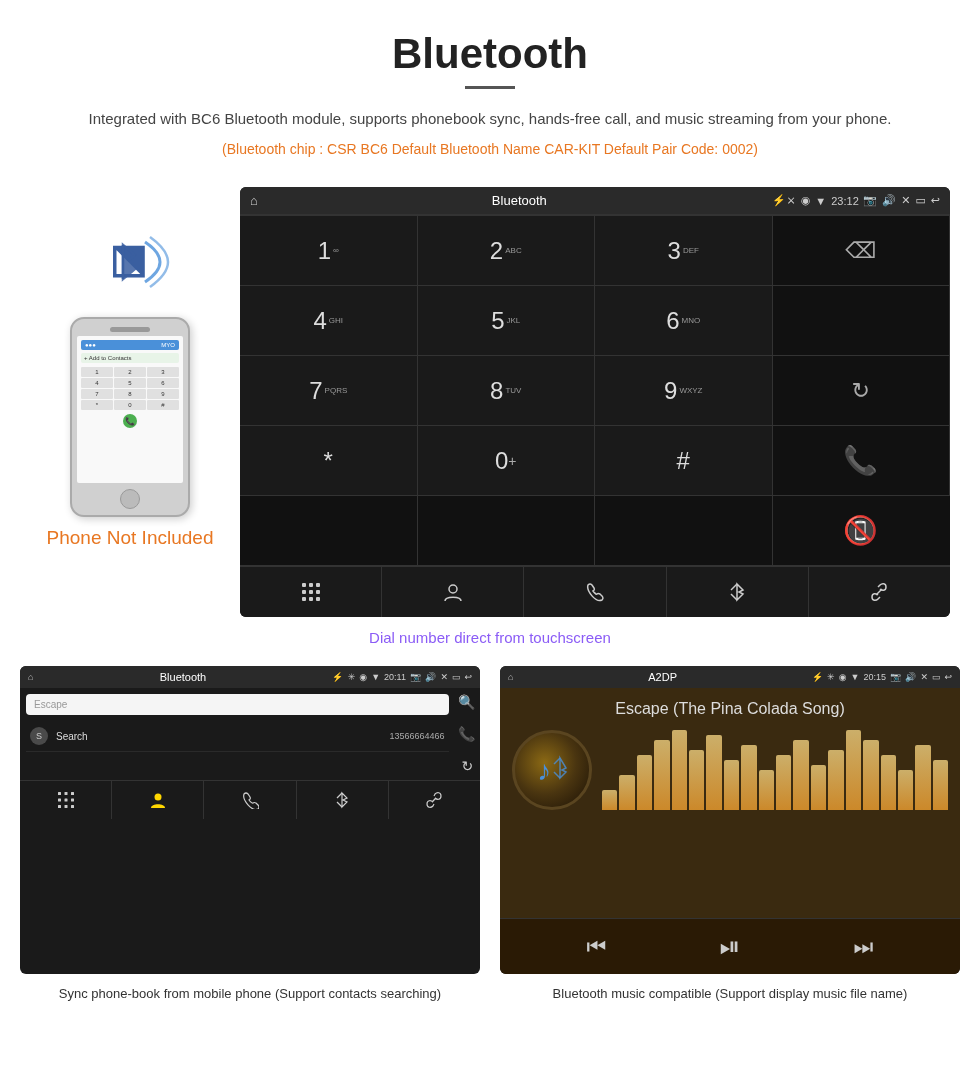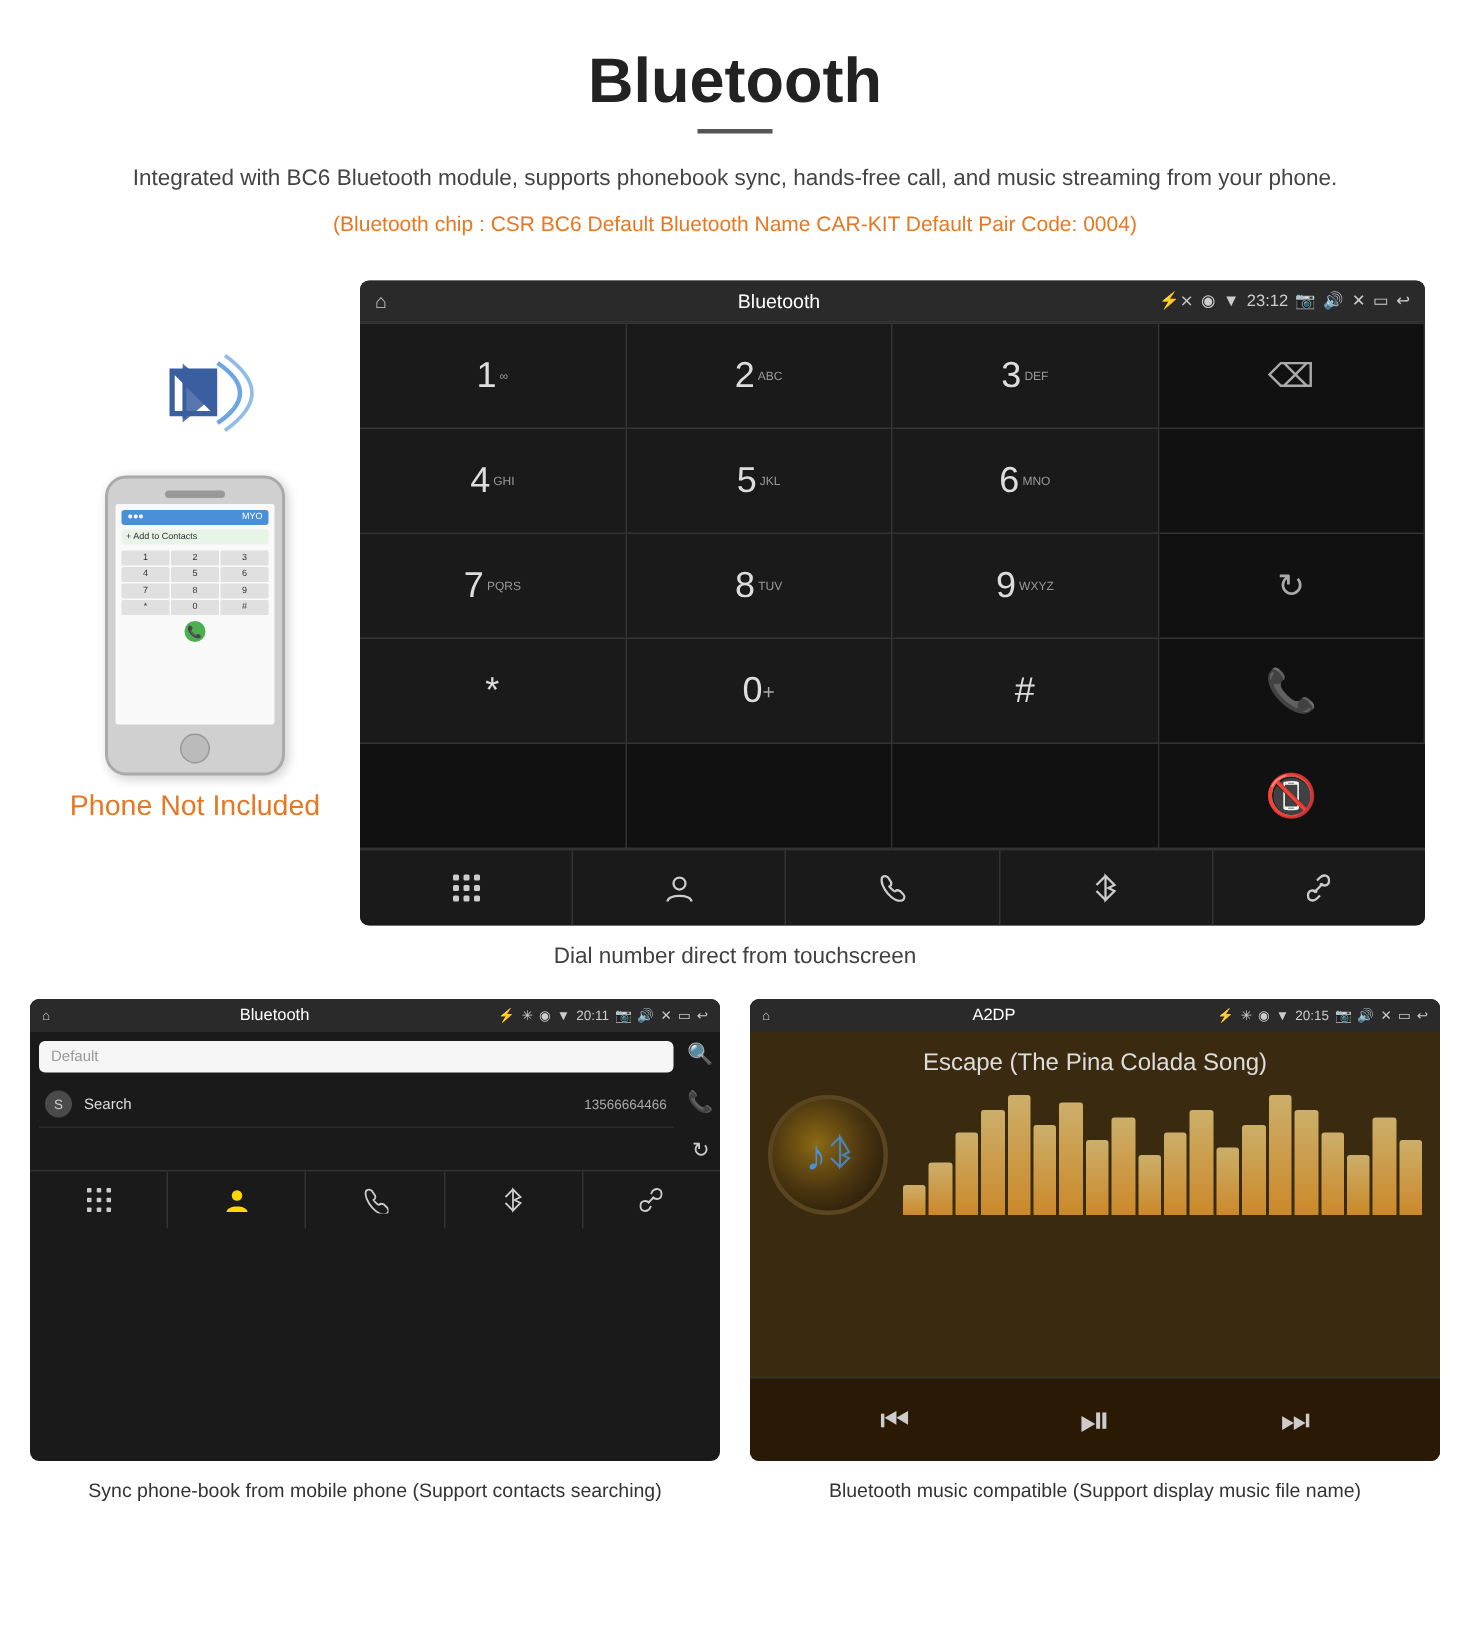--- a/index.html
+++ b/index.html
@@ -203,21 +203,21 @@
       color: #ccc;
       font-size: 20px;
       border-right: 1px solid #333;
     }
     .car-bottom-btn:last-child { border-right: none; }
 
     
     .main-caption {
       text-align: center;
       font-size: 15px;
-      color: #404040;
+      color: #8b5cf6;
       margin: 12px 0 20px;
       padding: 0 18px;
     }
 
     
     .bottom-screenshots {
       display: flex;
       padding: 0 20px;
       gap: 20px;
       margin-bottom: 10px;
@@ -387,21 +387,21 @@
     }
     .music-btn.play { font-size: 24px; }
   </style>
 </head>
 <body>
 
 <div class="page-header">
   <div class="page-title">Bluetooth</div>
   <div class="title-underline"></div>
   <div class="description">Integrated with BC6 Bluetooth module, supports phonebook sync, hands-free call, and music streaming from your phone.</div>
-  <div class="specs-line">(Bluetooth chip : CSR BC6    Default Bluetooth Name CAR-KIT    Default Pair Code: 0004)</div>
+  <div class="specs-line">(Bluetooth chip : CSR BC6    Default Bluetooth Name CAR-KIT    Default Pair Code: 0002)</div>
 </div>
 
 <div class="main-screenshot-area">
 
   <div class="phone-side">
 
     <div class="bluetooth-icon-wrap">
       <svg width="90" height="70" viewBox="0 0 90 70">
 
         <path d="M60,15 Q75,25 75,35 Q75,45 60,55" stroke="#4a90d9" stroke-width="3" fill="none" opacity="0.8"></path>
@@ -593,21 +593,21 @@
         <span>📷</span>
         <span>🔊</span>
         <span>✕</span>
         <span>▭</span>
         <span>↩</span>
       </div>
       <div class="pb-area">
         <div class="pb-main">
           <div class="pb-content">
             <div class="pb-search">
-              <span>Default</span>
+              <span>Escape</span>
             </div>
             <div class="pb-contact-row">
               <div class="pb-letter">S</div>
               <div class="pb-name">Search</div>
               <div class="pb-number">13566664466</div>
             </div>
           </div>
         </div>
         <div class="pb-right-icons">
           <span style="font-size:14px;">🔍</span>

